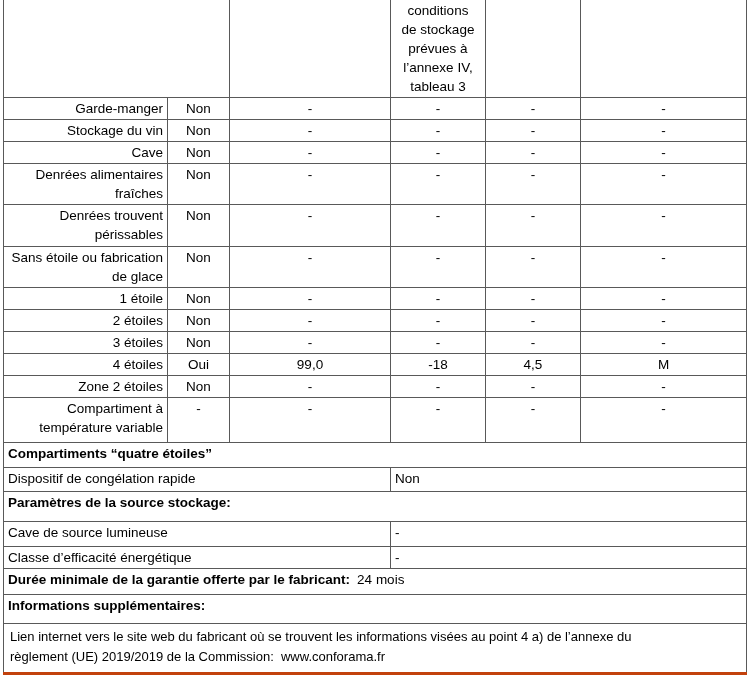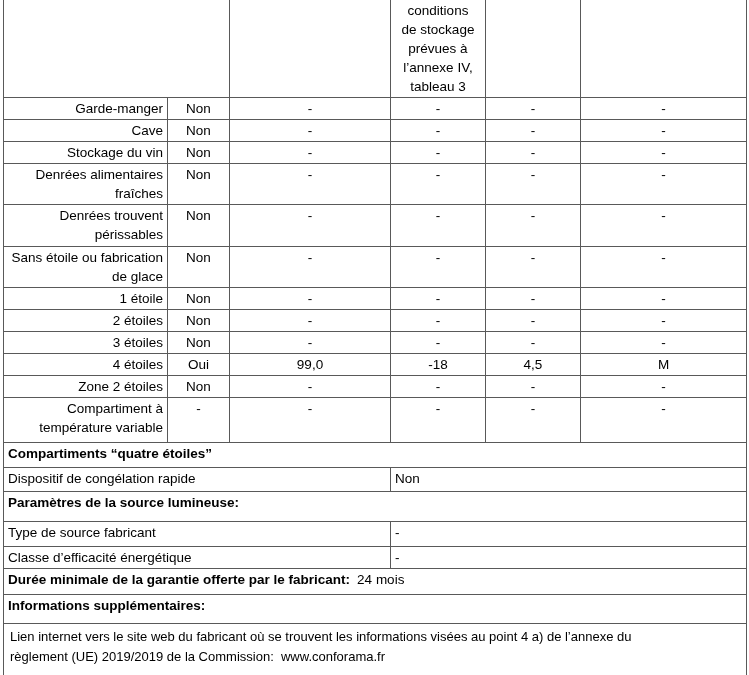--- a/index.html
+++ b/index.html
@@ -46,21 +46,21 @@
   tr.h42  { height: 42px; }
   tr.h45  { height: 45px; }
   tr.h25  { height: 25px; }
   tr.h24  { height: 24px; margin-top: 19px; }
   tr.h30  { height: 30px; }
   tr.h21  { height: 21px; }
   tr.h26  { height: 26px; margin-left: 42px; }
   tr.h29  { height: 29px; }
   tr.h52  { height: 52px; }
   tr.link-row td {
-    border-bottom: 1px solid #c2410c;
+    border-bottom: 7px solid #c2410c;
     white-space: pre-line;
     font-size: 13px;
     line-height: 20px;
     padding-top: 3px;
     padding-left: 6px;
   }
   span.warranty-value { font-weight: normal; margin-left: 7px; }
 </style>
 </head>
 <body>
@@ -91,30 +91,30 @@
   <tr class="h22">
     <td class="lbl">Garde-manger</td>
     <td class="ctr">Non</td>
     <td class="ctr">-</td>
     <td class="ctr">-</td>
     <td class="ctr">-</td>
     <td class="ctr">-</td>
   </tr>
 
   <tr class="h22">
+    <td class="lbl">Stockage du vin</td>
+    <td class="ctr">Non</td>
+    <td class="ctr">-</td>
+    <td class="ctr">-</td>
+    <td class="ctr">-</td>
+    <td class="ctr">-</td>
+  </tr>
+
+  <tr class="h22">
     <td class="lbl">Cave</td>
-    <td class="ctr">Non</td>
-    <td class="ctr">-</td>
-    <td class="ctr">-</td>
-    <td class="ctr">-</td>
-    <td class="ctr">-</td>
-  </tr>
-
-  <tr class="h22">
-    <td class="lbl">Stockage du vin</td>
     <td class="ctr">Non</td>
     <td class="ctr">-</td>
     <td class="ctr">-</td>
     <td class="ctr">-</td>
     <td class="ctr">-</td>
   </tr>
 
   <tr class="h41">
     <td class="lbl">Denrées alimentaires fraîches</td>
     <td class="ctr">Non</td>
@@ -199,25 +199,25 @@
   <tr class="h25">
     <td colspan="6" class="bold-title">Compartiments “quatre étoiles”</td>
   </tr>
 
   <tr class="h24">
     <td colspan="3" class="kv-lbl">Dispositif de congélation rapide</td>
     <td colspan="3" class="kv-val">Non</td>
   </tr>
 
   <tr class="h30">
-    <td colspan="6" class="bold-title">Paramètres de la source lumineuse:</td>
+    <td colspan="6" class="bold-title">Paramètres de la source stockage:</td>
   </tr>
 
   <tr class="h25">
-    <td colspan="3" class="kv-lbl">Type de source fabricant</td>
+    <td colspan="3" class="kv-lbl">Cave de source lumineuse</td>
     <td colspan="3" class="kv-val">-</td>
   </tr>
 
   <tr class="h21">
     <td colspan="3" class="kv-lbl">Classe d’efficacité énergétique</td>
     <td colspan="3" class="kv-val">-</td>
   </tr>
 
   <tr class="h26">
     <td colspan="6" class="bold-title">

